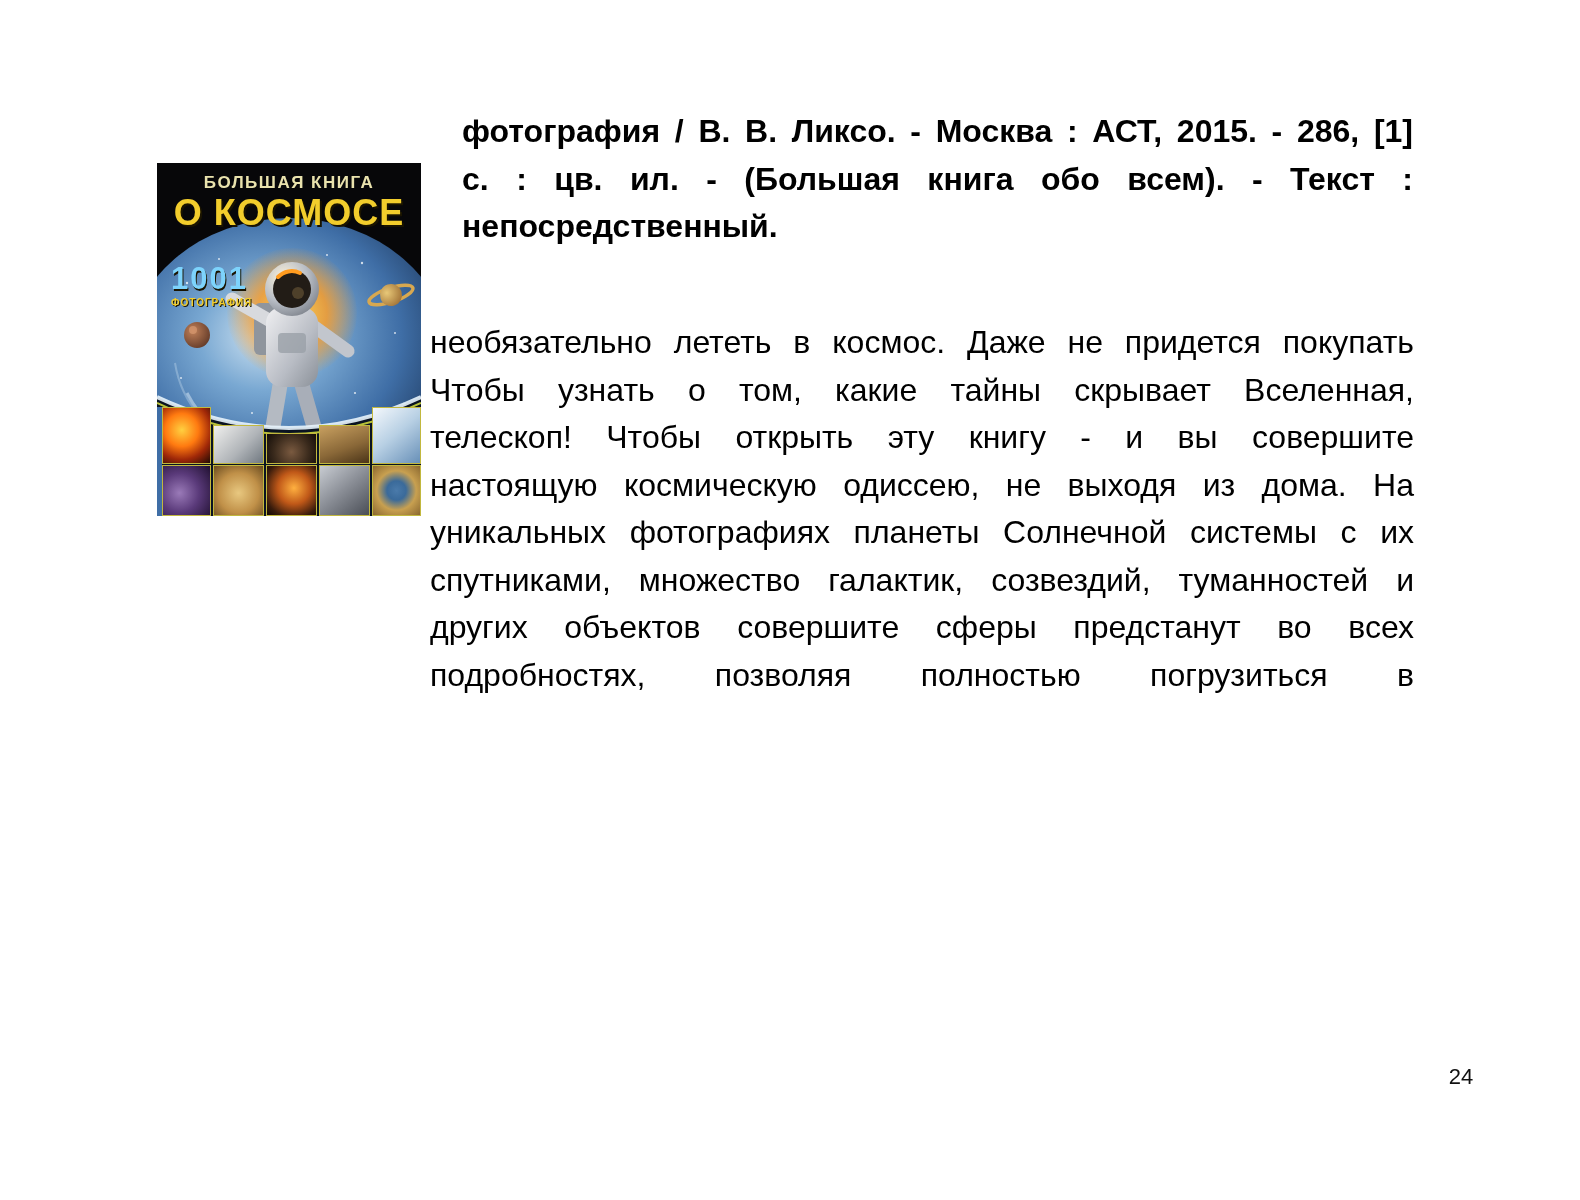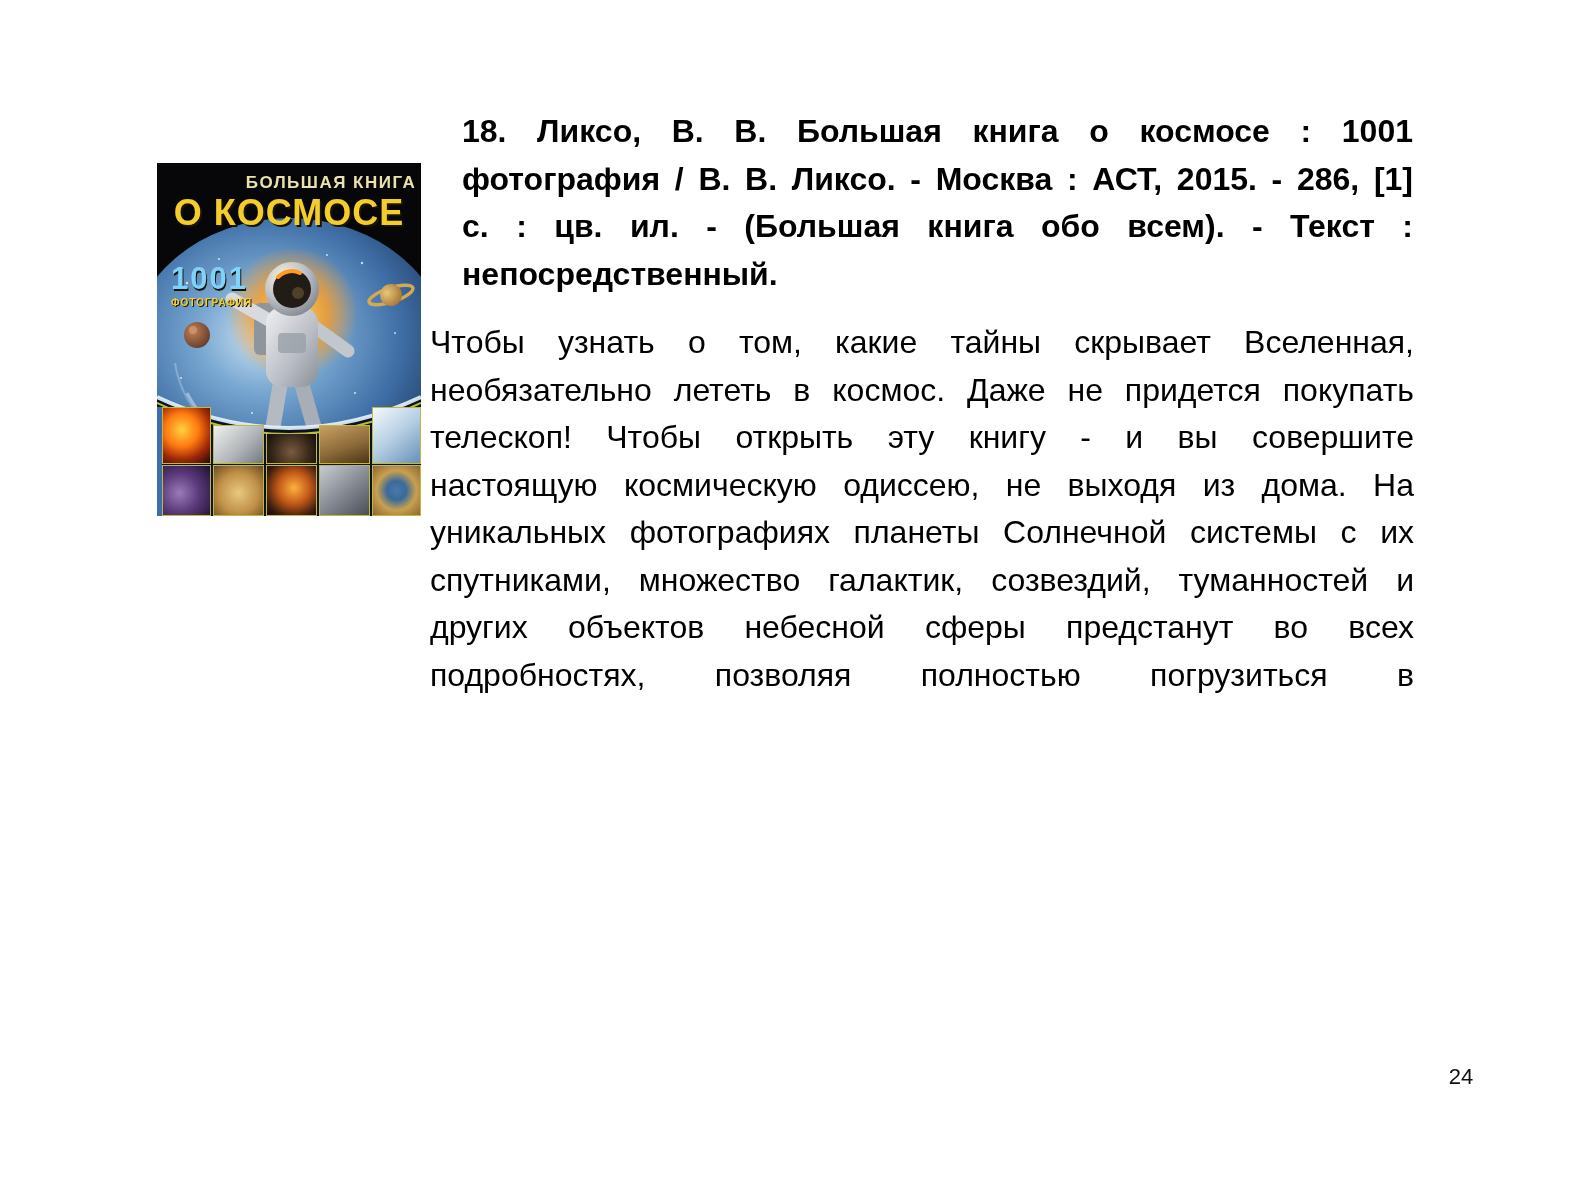--- a/index.html
+++ b/index.html
@@ -23,21 +23,21 @@
     border-radius:50%;
     background:radial-gradient(ellipse at 42% 42%, #cfe3f2 0%, #79a8d2 24%, #3f6ea6 52%, #1b3457 78%, #0a1424 100%);
   }
   .cover-glow{
     position:absolute;left:70px;top:85px;width:130px;height:130px;border-radius:50%;
     background:radial-gradient(circle, rgba(255,210,74,.95) 0%, rgba(255,155,31,.8) 38%, rgba(255,120,10,0) 72%);
   }
   .cover-art{position:absolute;left:0;top:0;}
   .cover-series{
     position:absolute;left:0;top:10px;width:100%;
-    text-align:center;color:#e9e2ad;font-size:17px;font-weight:700;letter-spacing:1.5px;padding-left:42px;
+    text-align:center;color:#e9e2ad;font-size:17px;font-weight:700;letter-spacing:1.5px;
   }
   .cover-title{
     position:absolute;left:0;top:29px;width:100%;
     text-align:center;color:#f2cd2c;font-size:36px;font-weight:800;letter-spacing:1px;
     text-shadow:2px 2px 0 #1a1400;
   }
   .cover-badge-number{
     position:absolute;left:14px;top:98px;
     color:#7dd3fc;font-size:31px;font-weight:800;letter-spacing:2px;
     text-shadow:1px 2px 0 #1a1400;
@@ -169,31 +169,30 @@
     <div class="thumb t14"></div>
     <div class="thumb t15"></div>
     <div class="thumb t21"></div>
     <div class="thumb t22"></div>
     <div class="thumb t23"></div>
     <div class="thumb t24"></div>
     <div class="thumb t25"></div>
   </div>
 
   <div class="entry-heading">
-      <div class="jline">18. Ликсо, В. В. Большая книга о космосе : 1001</div>
       <div class="jline">фотография / В. В. Ликсо. - Москва : АСТ, 2015. - 286, [1]</div>
       <div class="jline">с. : цв. ил. - (Большая книга обо всем). - Текст :</div>
       <div class="jline jline-last">непосредственный.</div>
     </div>
 
   <div class="entry-desc">
+      <div class="jline">необязательно лететь в космос. Даже не придется покупать</div>
       <div class="jline">Чтобы узнать о том, какие тайны скрывает Вселенная,</div>
-      <div class="jline">необязательно лететь в космос. Даже не придется покупать</div>
       <div class="jline">телескоп! Чтобы открыть эту книгу - и вы совершите</div>
       <div class="jline">настоящую космическую одиссею, не выходя из дома. На</div>
       <div class="jline">уникальных фотографиях планеты Солнечной системы с их</div>
       <div class="jline">спутниками, множество галактик, созвездий, туманностей и</div>
-      <div class="jline">других объектов небесной сферы предстанут во всех</div>
+      <div class="jline">других объектов совершите сферы предстанут во всех</div>
       <div class="jline">подробностях, позволяя полностью погрузиться в</div>
     </div>
 
   <div class="page-number">24</div>
 </div>
 
 </body></html>

